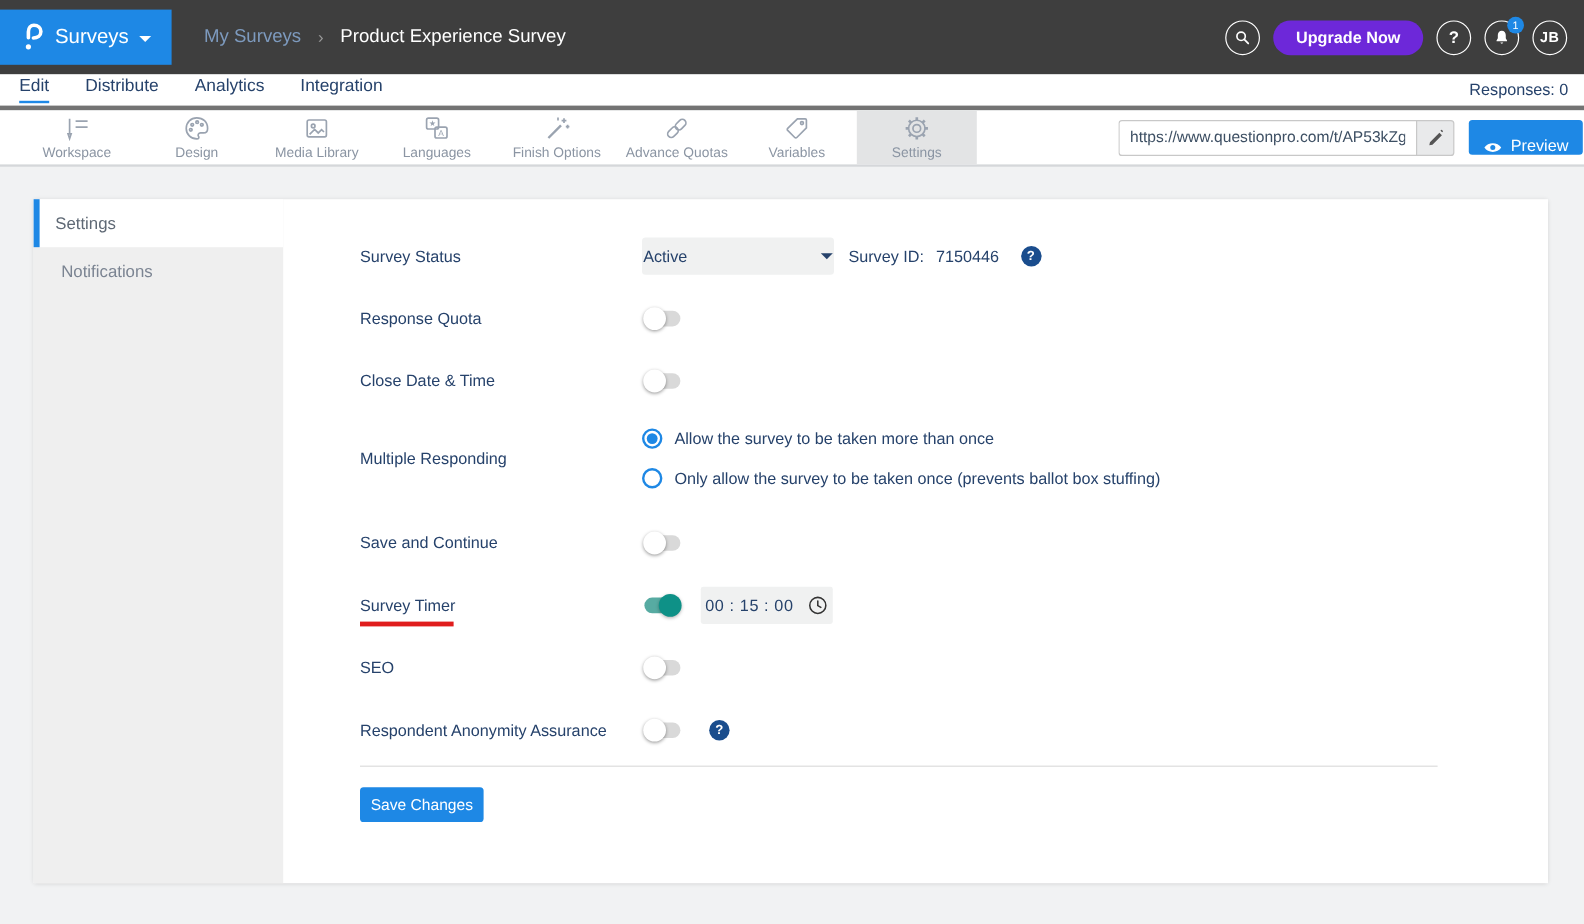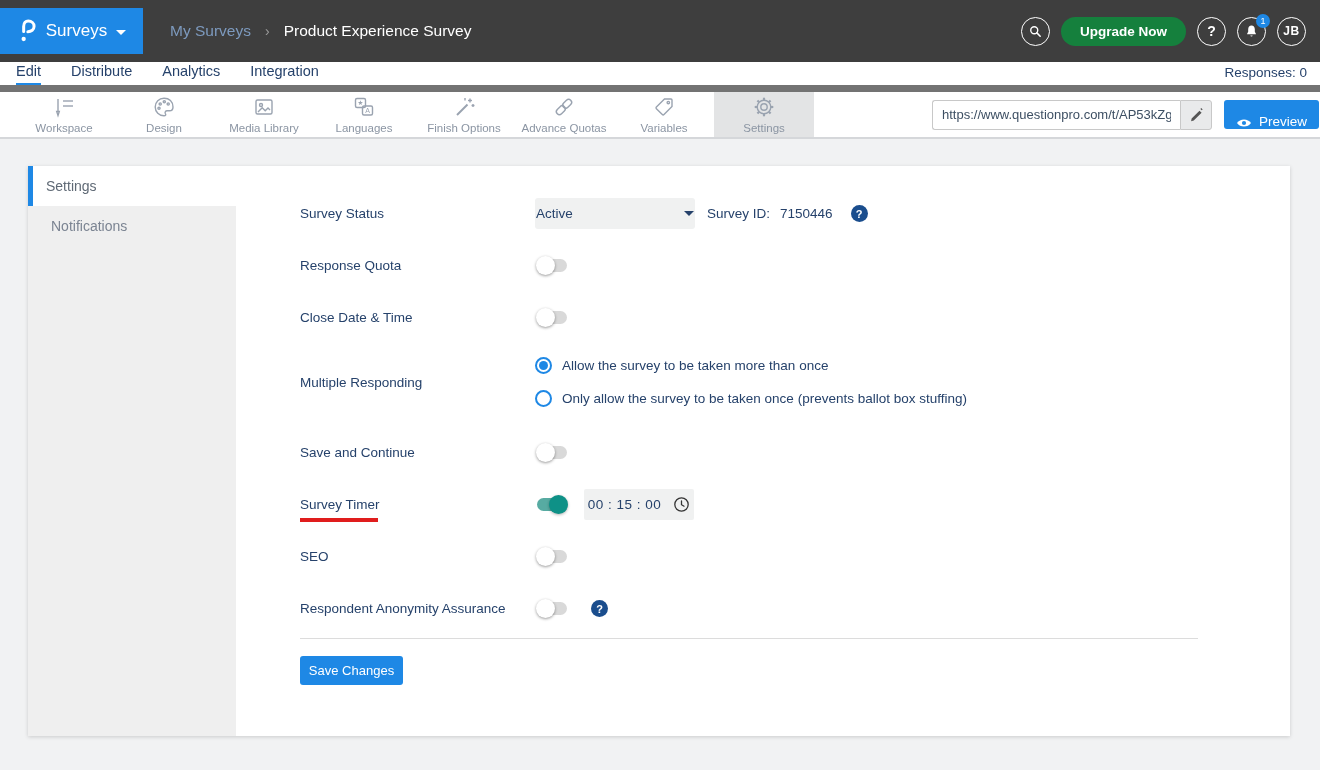--- a/index.html
+++ b/index.html
@@ -13,25 +13,25 @@
   .logo-text { color:#fff; font-size:17px; }
   .caret-down-white { width:0; height:0; border-left:5px solid transparent; border-right:5px solid transparent; border-top:5px solid #fff; margin-top:2px; }
   .breadcrumb { display:flex; align-items:center; margin-left:27px; font-size:15.5px; }
   .bc-parent { color:#7d9abe; cursor:pointer; }
   .bc-sep { color:#9a9a9a; margin:0 14px; font-size:14px; }
   .bc-current { color:#ffffff; }
   .topbar-right { margin-left:auto; display:flex; align-items:center; gap:11px; margin-right:14px; }
   .circle-btn { width:29px; height:29px; border:1.5px solid #fff; border-radius:50%; display:flex; align-items:center; justify-content:center; color:#fff; cursor:pointer; position:relative; flex:0 0 auto; }
   .circle-btn .qmark { font-size:14px; font-weight:bold; }
   .avatar-txt { font-size:12px; font-weight:bold; letter-spacing:.5px; }
-  .upgrade-btn { height:29px; padding:0 19px; border-radius:15px; background:#15803d; color:#fff; font-size:13.5px; font-weight:bold; display:flex; align-items:center; cursor:pointer; border:none; }
+  .upgrade-btn { height:29px; padding:0 19px; border-radius:15px; background:#6d28d9; color:#fff; font-size:13.5px; font-weight:bold; display:flex; align-items:center; cursor:pointer; border:none; }
   .bell-badge { position:absolute; top:-4px; right:-5px; min-width:14px; height:14px; border-radius:7px; background:#1e88e5; color:#fff; font-size:9px; display:flex; align-items:center; justify-content:center; }
 
   
-  .navbar { height:30px; background:#fff; display:flex; align-items:center; padding-left:16px; gap:30px; border-bottom:7px solid #737373; }
+  .navbar { height:30px; background:#fff; display:flex; align-items:center; padding-left:16px; gap:30px; border-bottom:4px solid #737373; }
   .nav-tab { font-size:14.5px; color:#26426b; cursor:pointer; padding-bottom:4px; border-bottom:2px solid transparent; }
   .nav-tab.active { border-bottom-color:#1e88e5; }
   .responses { margin-left:auto; margin-right:13px; font-size:13.5px; color:#26426b; padding-bottom:2px; }
 
   
   .toolbar { height:47px; background:#fff; border-bottom:2px solid #d5d7da; display:flex; align-items:stretch; padding-left:14px; }
   .tool-tab { width:100px; display:flex; flex-direction:column; align-items:center; justify-content:center; gap:3px; cursor:pointer; }
   .tool-tab.active { background:#e3e4e5; }
   .tool-tab svg { width:24px; height:24px; stroke:#9aa3b0; fill:none; stroke-width:1.4; }
   .tool-label { font-size:11.5px; color:#8b95a3; white-space:nowrap; }

